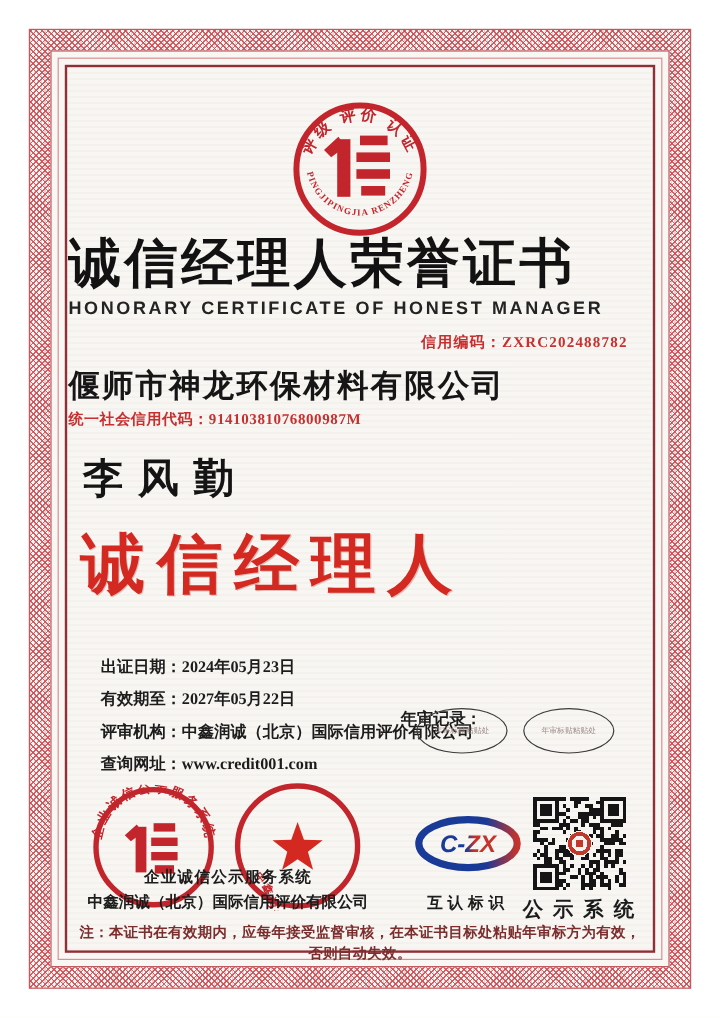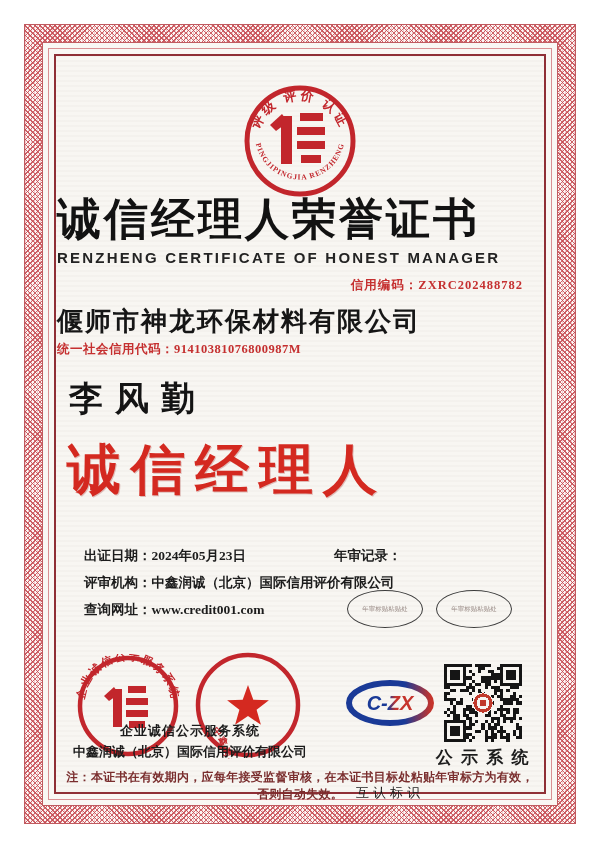--- a/index.html
+++ b/index.html
@@ -23,33 +23,33 @@
   .subtitle{top:249px;font-family:"Liberation Sans","DejaVu Sans",sans-serif;
             font-size:15px;font-weight:bold;color:#232323;letter-spacing:2.2px;}
   .credit-line{top:277px;right:77px;font-size:12.5px;font-weight:bold;color:#c53030;letter-spacing:1px;}
   .company{top:304px;font-size:26px;font-weight:bold;color:#161616;letter-spacing:2px;}
   .uscc{top:341px;font-size:12.5px;font-weight:bold;color:#c53030;letter-spacing:.5px;}
   .person{top:376px;font-size:34px;font-weight:bold;color:#141414;letter-spacing:12px;text-indent:12px;}
   .honor{top:434px;font-size:54px;font-weight:bold;color:#d42920;letter-spacing:10px;text-indent:10px;
          text-shadow:1px 1px 0 rgba(150,20,15,.25);}
   .details{left:84px;top:542px;font-size:13.5px;font-weight:bold;color:#1c1c1c;}
   .details .row{height:27px;line-height:27px;white-space:nowrap;}
-  .annual-label{left:334px;top:547px;font-size:13.5px;font-weight:bold;color:#1c1c1c;}
+  .annual-label{left:334px;top:590px;font-size:13.5px;font-weight:bold;color:#1c1c1c;}
   .sticker{border:1.5px solid #3c3c3c;border-radius:50%;width:74px;height:36px;
            display:flex;align-items:center;justify-content:center;}
   .sticker span{font-size:6.5px;color:#9b8d88;letter-spacing:0;}
   .s1{left:347px;top:590px;} .s2{left:436px;top:590px;}
   .seal1{left:76px;top:654px;width:104px;height:104px;}
   .seal2{left:194px;top:651px;width:108px;height:108px;}
   .seal-captions{left:50px;top:722px;width:280px;text-align:center;color:#1c1c1c;}
   .seal-captions .l1{font-size:13px;font-weight:bold;letter-spacing:1px;}
   .seal-captions .l2{font-size:13px;font-weight:bold;margin-top:3px;letter-spacing:0;}
   .czx{left:342px;top:678px;width:96px;height:52px;}
-  .czx-caption{left:336px;top:744px;width:108px;text-align:center;font-size:13px;font-weight:normal;
-               color:#1c1c1c;letter-spacing:4px;margin-top:40px;}
+  .czx-caption{left:336px;top:744px;width:108px;text-align:center;font-size:13px;font-weight:bold;
+               color:#1c1c1c;letter-spacing:4px;}
   .qr-wrap{left:444px;top:664px;width:78px;height:78px;}
   .qr-caption{left:432px;top:746px;width:102px;text-align:center;font-size:17px;font-weight:bold;
               color:#1c1c1c;letter-spacing:2px;}
   .note{top:769px;left:62px;right:62px;text-align:center;font-size:12px;font-weight:bold;
         color:#7a2e2e;letter-spacing:.3px;}
 </style>
 </head>
 <body>
 
 <div class="page">
@@ -74,32 +74,33 @@
       <polygon points="27,41 39,30 45,38 33,47"></polygon>
       <rect x="38" y="32" width="11" height="48"></rect>
       <rect x="57" y="29" width="23" height="8"></rect>
       <rect x="54" y="43" width="28" height="8"></rect>
       <rect x="54" y="57" width="28" height="8"></rect>
       <rect x="58" y="71" width="20" height="8"></rect>
     </g>
   </svg>
 
   <div class="abs ctr title">诚信经理人荣誉证书</div>
-  <div class="abs ctr subtitle">RENZHENG CERTIFICATE OF HONEST MANAGER</div>
+  <div class="abs ctr subtitle">HONORARY CERTIFICATE OF HONEST MANAGER</div>
 
   <div class="abs credit-line"><span>信用编码：</span><span>ZXRC202488782</span></div>
 
   <div class="abs ctr company">偃师市神龙环保材料有限公司</div>
   <div class="abs ctr uscc"><span>统一社会信用代码：</span><span>91410381076800987M</span></div>
 
   <div class="abs ctr person">李风勤</div>
   <div class="abs ctr honor">诚信经理人</div>
 
   <div class="abs details">
     <div class="row"><span>出证日期：</span><span>2024年05月23日</span></div>
+    <div class="row"><span>有效期至：</span><span>2027年05月22日</span></div>
     <div class="row"><span>评审机构：</span><span>中鑫润诚（北京）国际信用评价有限公司</span></div>
     <div class="row"><span>查询网址：</span><span>www.credit001.com</span></div>
   </div>
 
   <div class="abs annual-label">年审记录：</div>
   <div class="abs sticker s1">
     <span>年审标贴粘贴处</span>
     </div>
   <div class="abs sticker s2">
     <span>年审标贴粘贴处</span>

